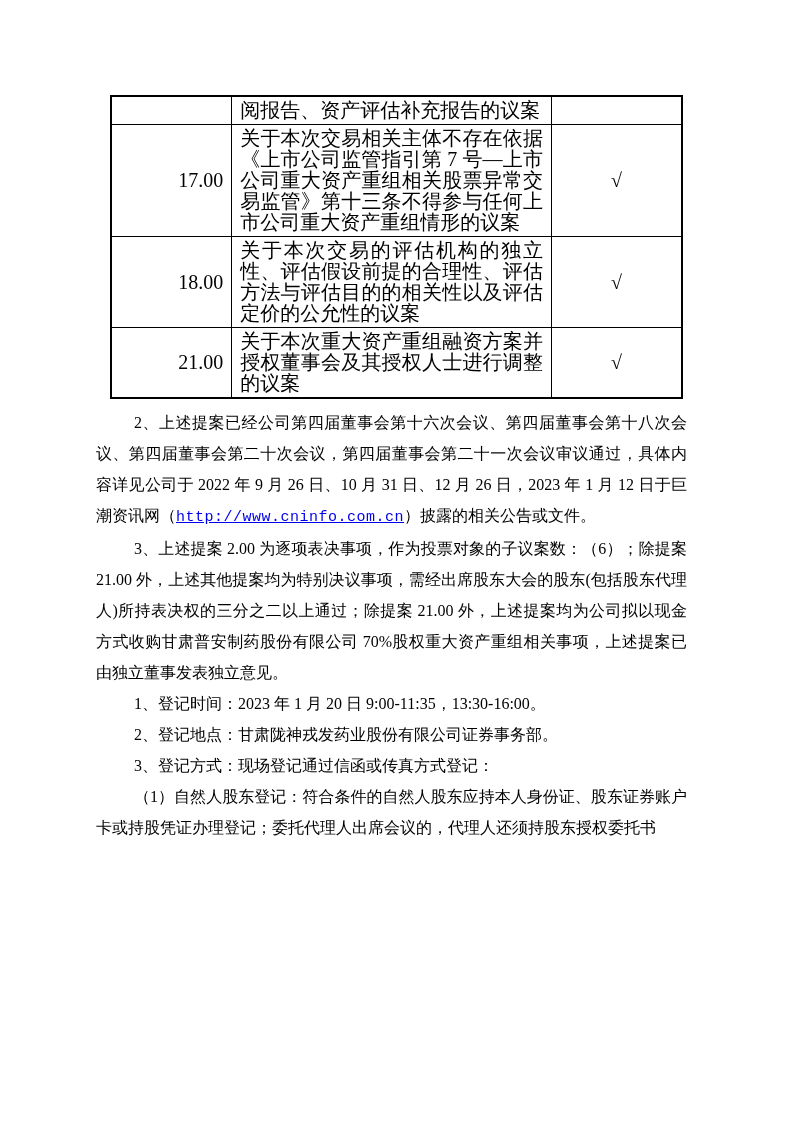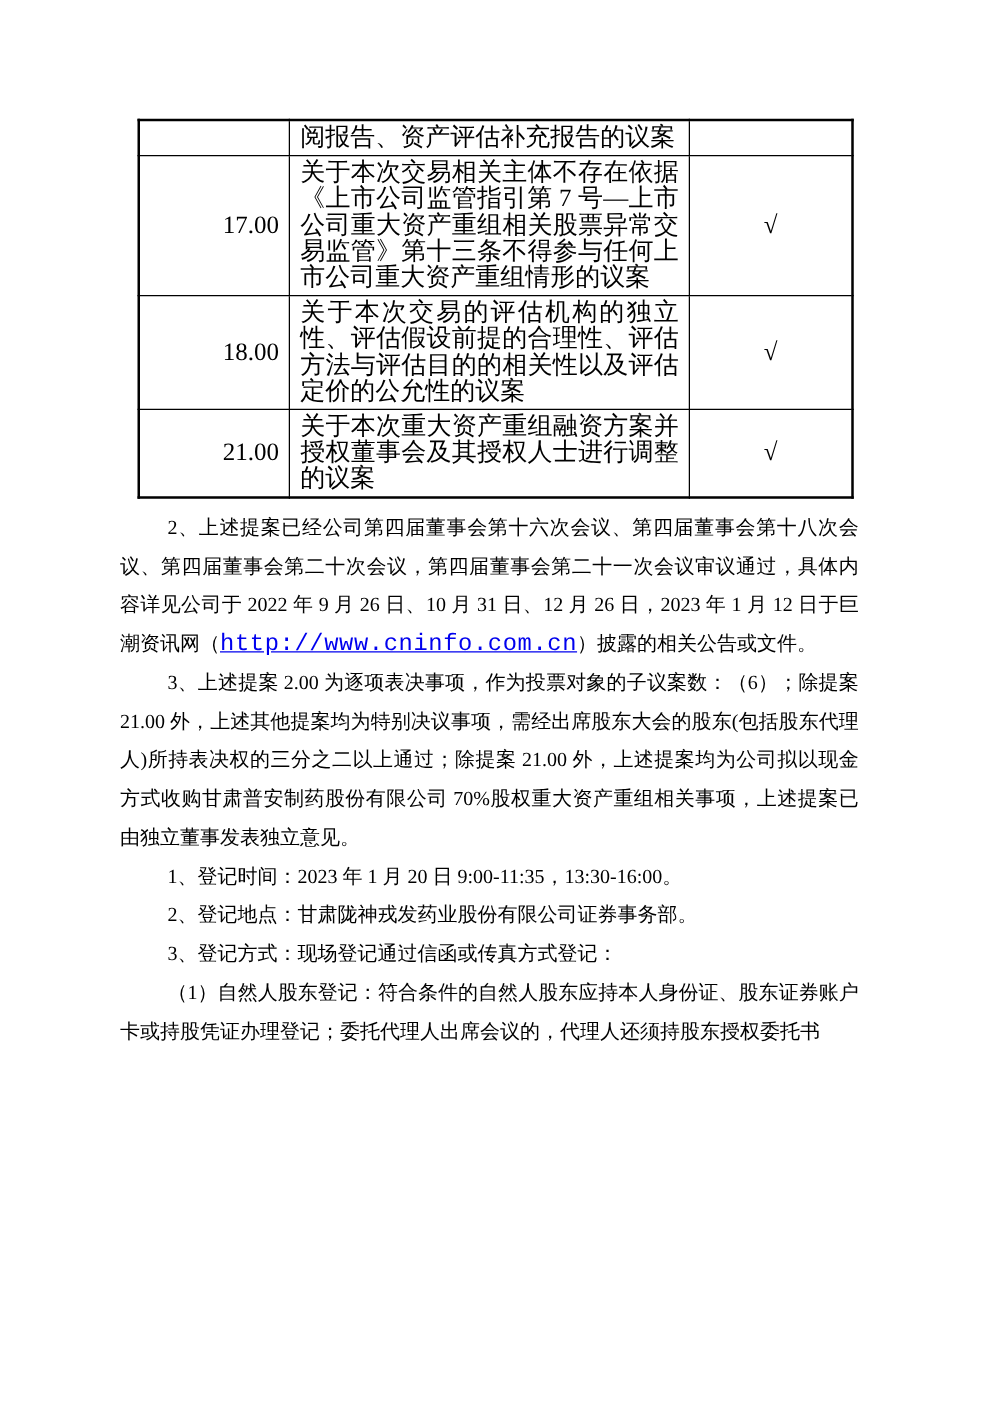--- a/index.html
+++ b/index.html
@@ -45,21 +45,21 @@
   }
   .body-text p {
     margin: 0;
     text-indent: 38px;
   }
   p.heading { font-weight: bold; }
   a.doc-link {
     color: #0000EE;
     text-decoration: underline;
     font-family: "Liberation Mono", "DejaVu Sans Mono", monospace;
-    font-size: 19px;
+    font-size: 15px;
     letter-spacing: 0.5px;
   }
 </style>
 </head>
 <body>
 
 <div class="page">
   <div class="content">
 
     <table class="proposals">

